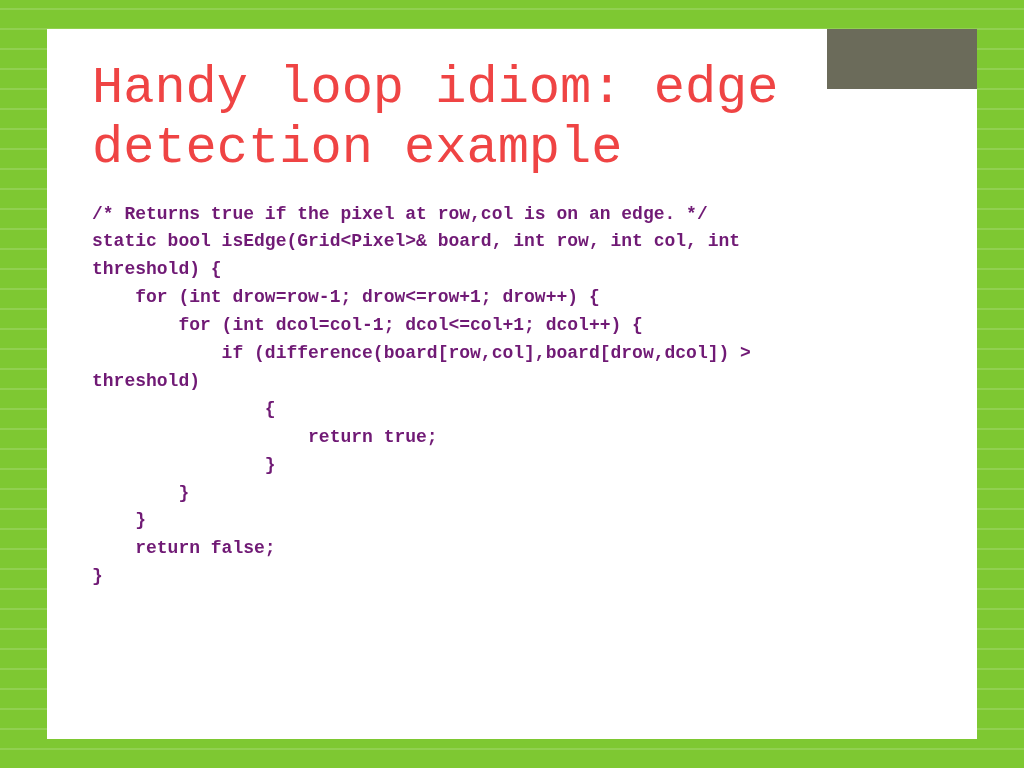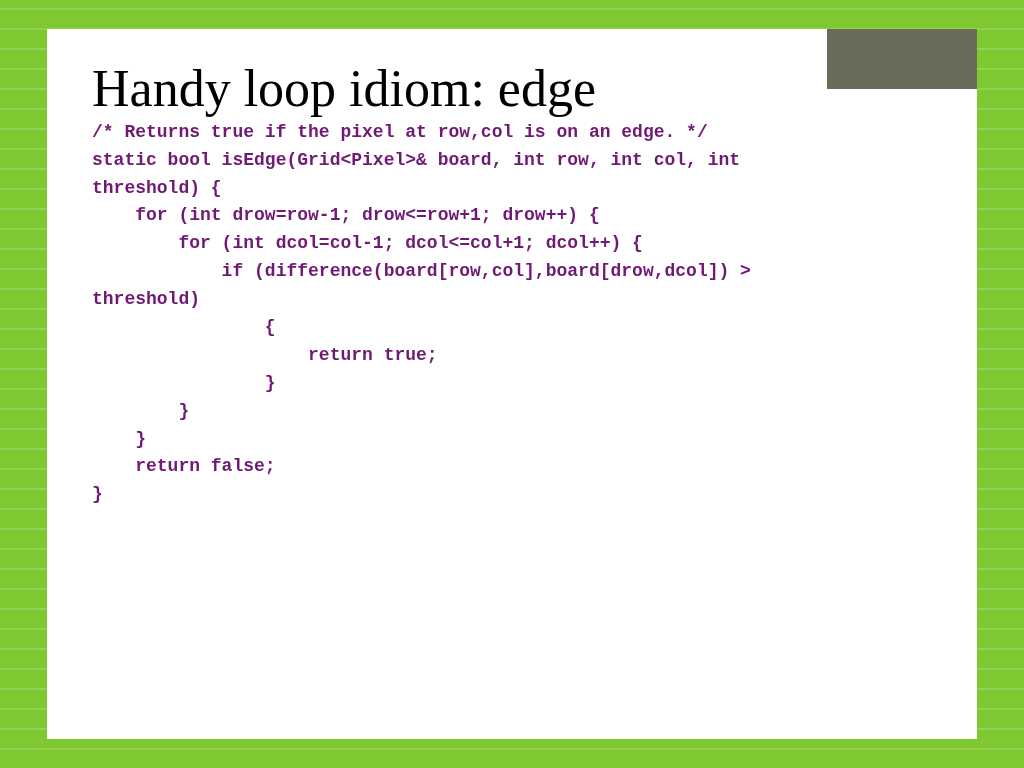--- a/index.html
+++ b/index.html
@@ -39,42 +39,44 @@
       top: 0;
       right: 0;
       width: 150px;
       height: 60px;
       background: #6b6b5a;
     }
 
     .slide-title {
       font-size: 52px;
       font-weight: normal;
-      color: #000000;
+      color: #ef4444;
       line-height: 1.15;
-      font-family: Liberation Serif, serif;
+      margin-bottom: 22px;
+      font-family: Liberation Mono, monospace;
     }
 
     .code-block {
       font-family: 'Courier New', Courier, monospace;
       font-size: 18px;
       line-height: 1.55;
       color: #701a75;
       font-weight: bold;
       white-space: pre;
     }
   </style>
 </head>
 <body>
 
 <div class="slide-container">
   <div class="corner-decoration"></div>
 
   <h1 class="slide-title">
     <span>Handy loop idiom: edge</span><br>
+    <span>detection example</span>
   </h1>
 
   <pre class="code-block">/* Returns true if the pixel at row,col is on an edge. */
 static bool isEdge(Grid&lt;Pixel&gt;&amp; board, int row, int col, int
 threshold) {
     for (int drow=row-1; drow&lt;=row+1; drow++) {
         for (int dcol=col-1; dcol&lt;=col+1; dcol++) {
             if (difference(board[row,col],board[drow,dcol]) &gt;
 threshold)
                 {

